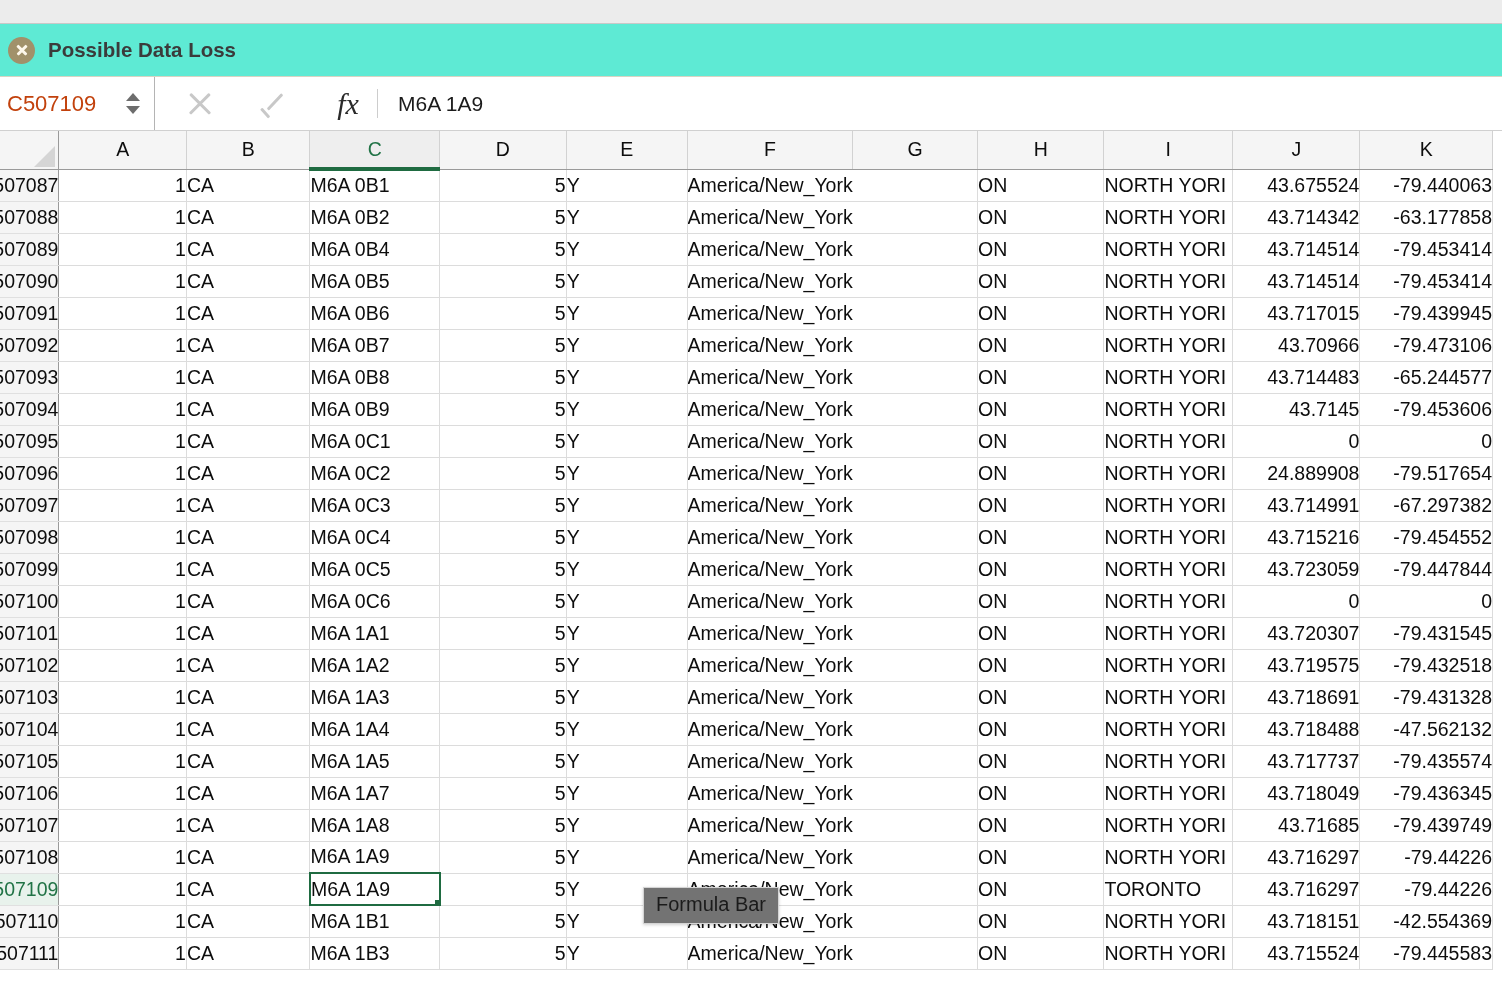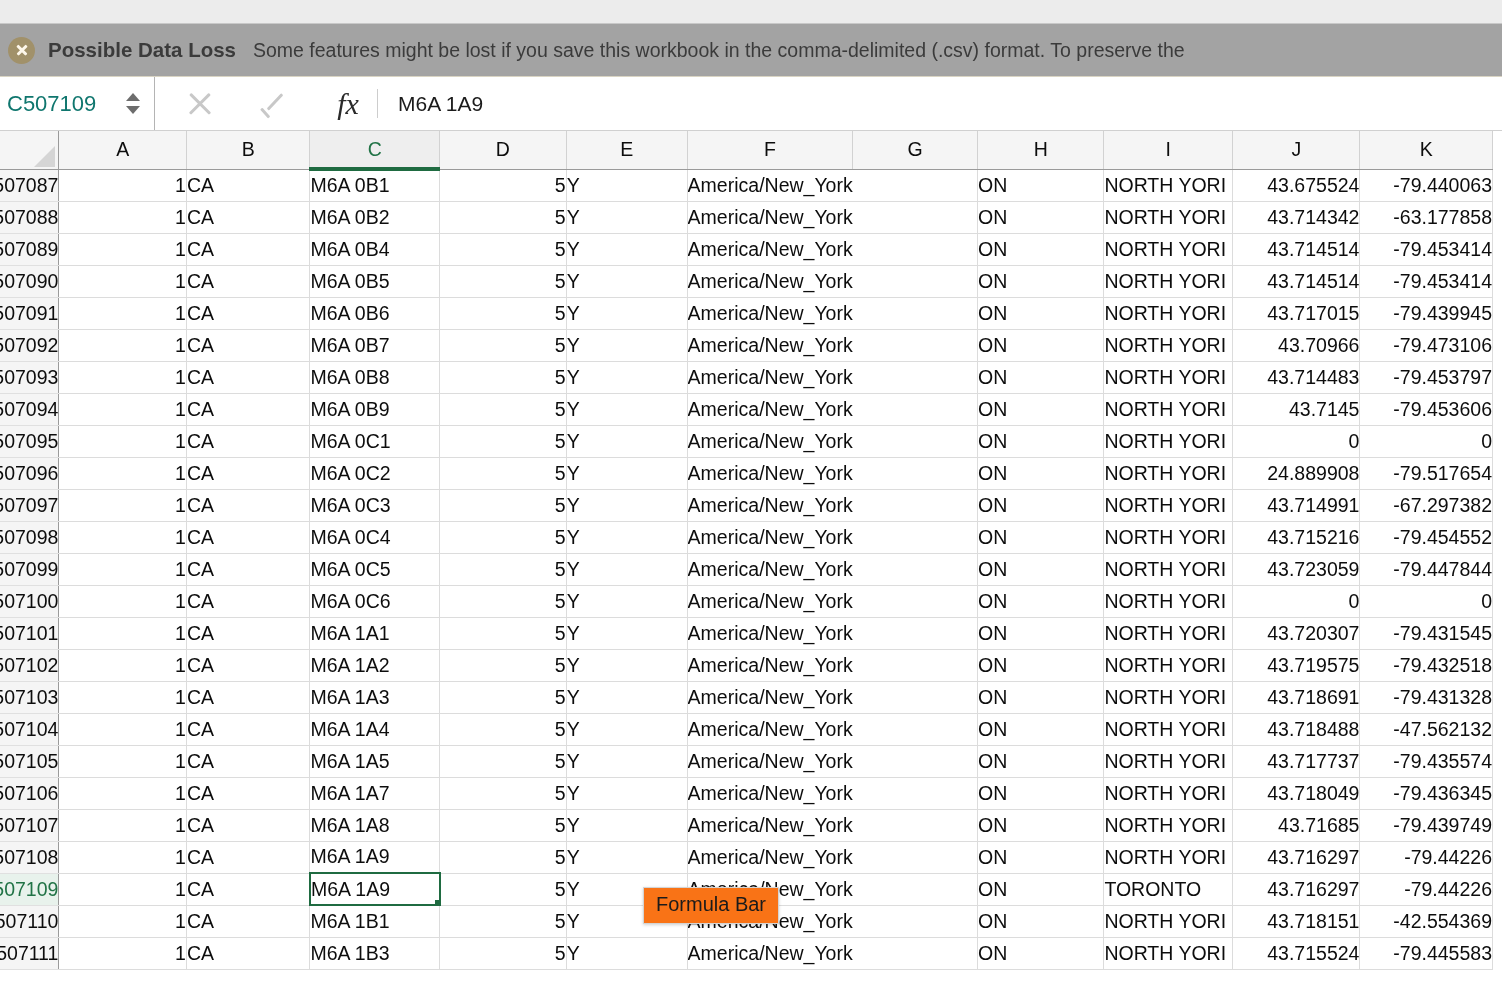--- a/index.html
+++ b/index.html
@@ -19,21 +19,21 @@
   .top-strip {
     height: 24px;
     background: #ececec;
     border-bottom: 1px solid #c8c8c8;
     box-sizing: border-box;
   }
 
   
   .warning-bar {
     height: 53px;
-    background: #a3a3a3;
+    background: #5eead4;
     border-bottom: 1px solid #d9d4c3;
     box-sizing: border-box;
     display: flex;
     align-items: center;
     padding-left: 8px;
     white-space: nowrap;
     overflow: hidden;
   }
   .warn-icon {
     width: 27px;
@@ -81,21 +81,21 @@
     width: 155px;
     flex: 0 0 auto;
     border-right: 1px solid #b4b4b4;
     display: flex;
     align-items: center;
     box-sizing: border-box;
     padding-left: 7px;
   }
   .name-box-text {
     font-size: 22px;
-    color: #0f766e;
+    color: #c2410c;
     flex: 1 1 auto;
   }
   .spinner {
     display: flex;
     flex-direction: column;
     justify-content: center;
     align-items: center;
     gap: 5px;
     width: 26px;
     padding-right: 8px;
@@ -272,39 +272,38 @@
     width: 9px;
     height: 9px;
     background: #1f6b41;
   }
 
   
   .tooltip {
     position: absolute;
     left: 643px;
     top: 756px;
-    background: #f97316;
+    background: #737373;
     border: 1px solid #d4d4d4;
     box-shadow: 0 1px 3px rgba(0,0,0,0.18);
     padding: 5px 12px 7px 12px;
     font-size: 20px;
     color: #1b1b1b;
     white-space: nowrap;
     z-index: 50;
   }
 </style>
 </head>
 <body>
 
 <div class="top-strip"></div>
 
 <div class="warning-bar">
   <div class="warn-icon"></div>
   <div class="warn-title">Possible Data Loss</div>
-  <div class="warn-msg">Some features might be lost if you save this workbook in the comma-delimited (.csv) format. To preserve the</div>
 </div>
 
 <div class="formula-row">
   <div class="name-box">
     <div class="name-box-text">C507109</div>
     <div class="spinner">
       <div class="spin-up"></div>
       <div class="spin-dn"></div>
     </div>
   </div>
@@ -447,21 +446,21 @@
           <td class="cell num">1</td>
           <td class="cell txt">CA</td>
           <td class="cell txt">M6A 0B8</td>
           <td class="cell num">5</td>
           <td class="cell txt">Y</td>
           <td class="cell txt overflow">America/New_York</td>
           <td class="cell txt"></td>
           <td class="cell txt">ON</td>
           <td class="cell txt">NORTH YORI</td>
           <td class="cell num">43.714483</td>
-          <td class="cell num">-79.453797</td>
+          <td class="cell num">-65.244577</td>
         </tr>
         <tr>
           <td class="rowhdr">507094</td>
           <td class="cell num">1</td>
           <td class="cell txt">CA</td>
           <td class="cell txt">M6A 0B9</td>
           <td class="cell num">5</td>
           <td class="cell txt">Y</td>
           <td class="cell txt overflow">America/New_York</td>
           <td class="cell txt"></td>

